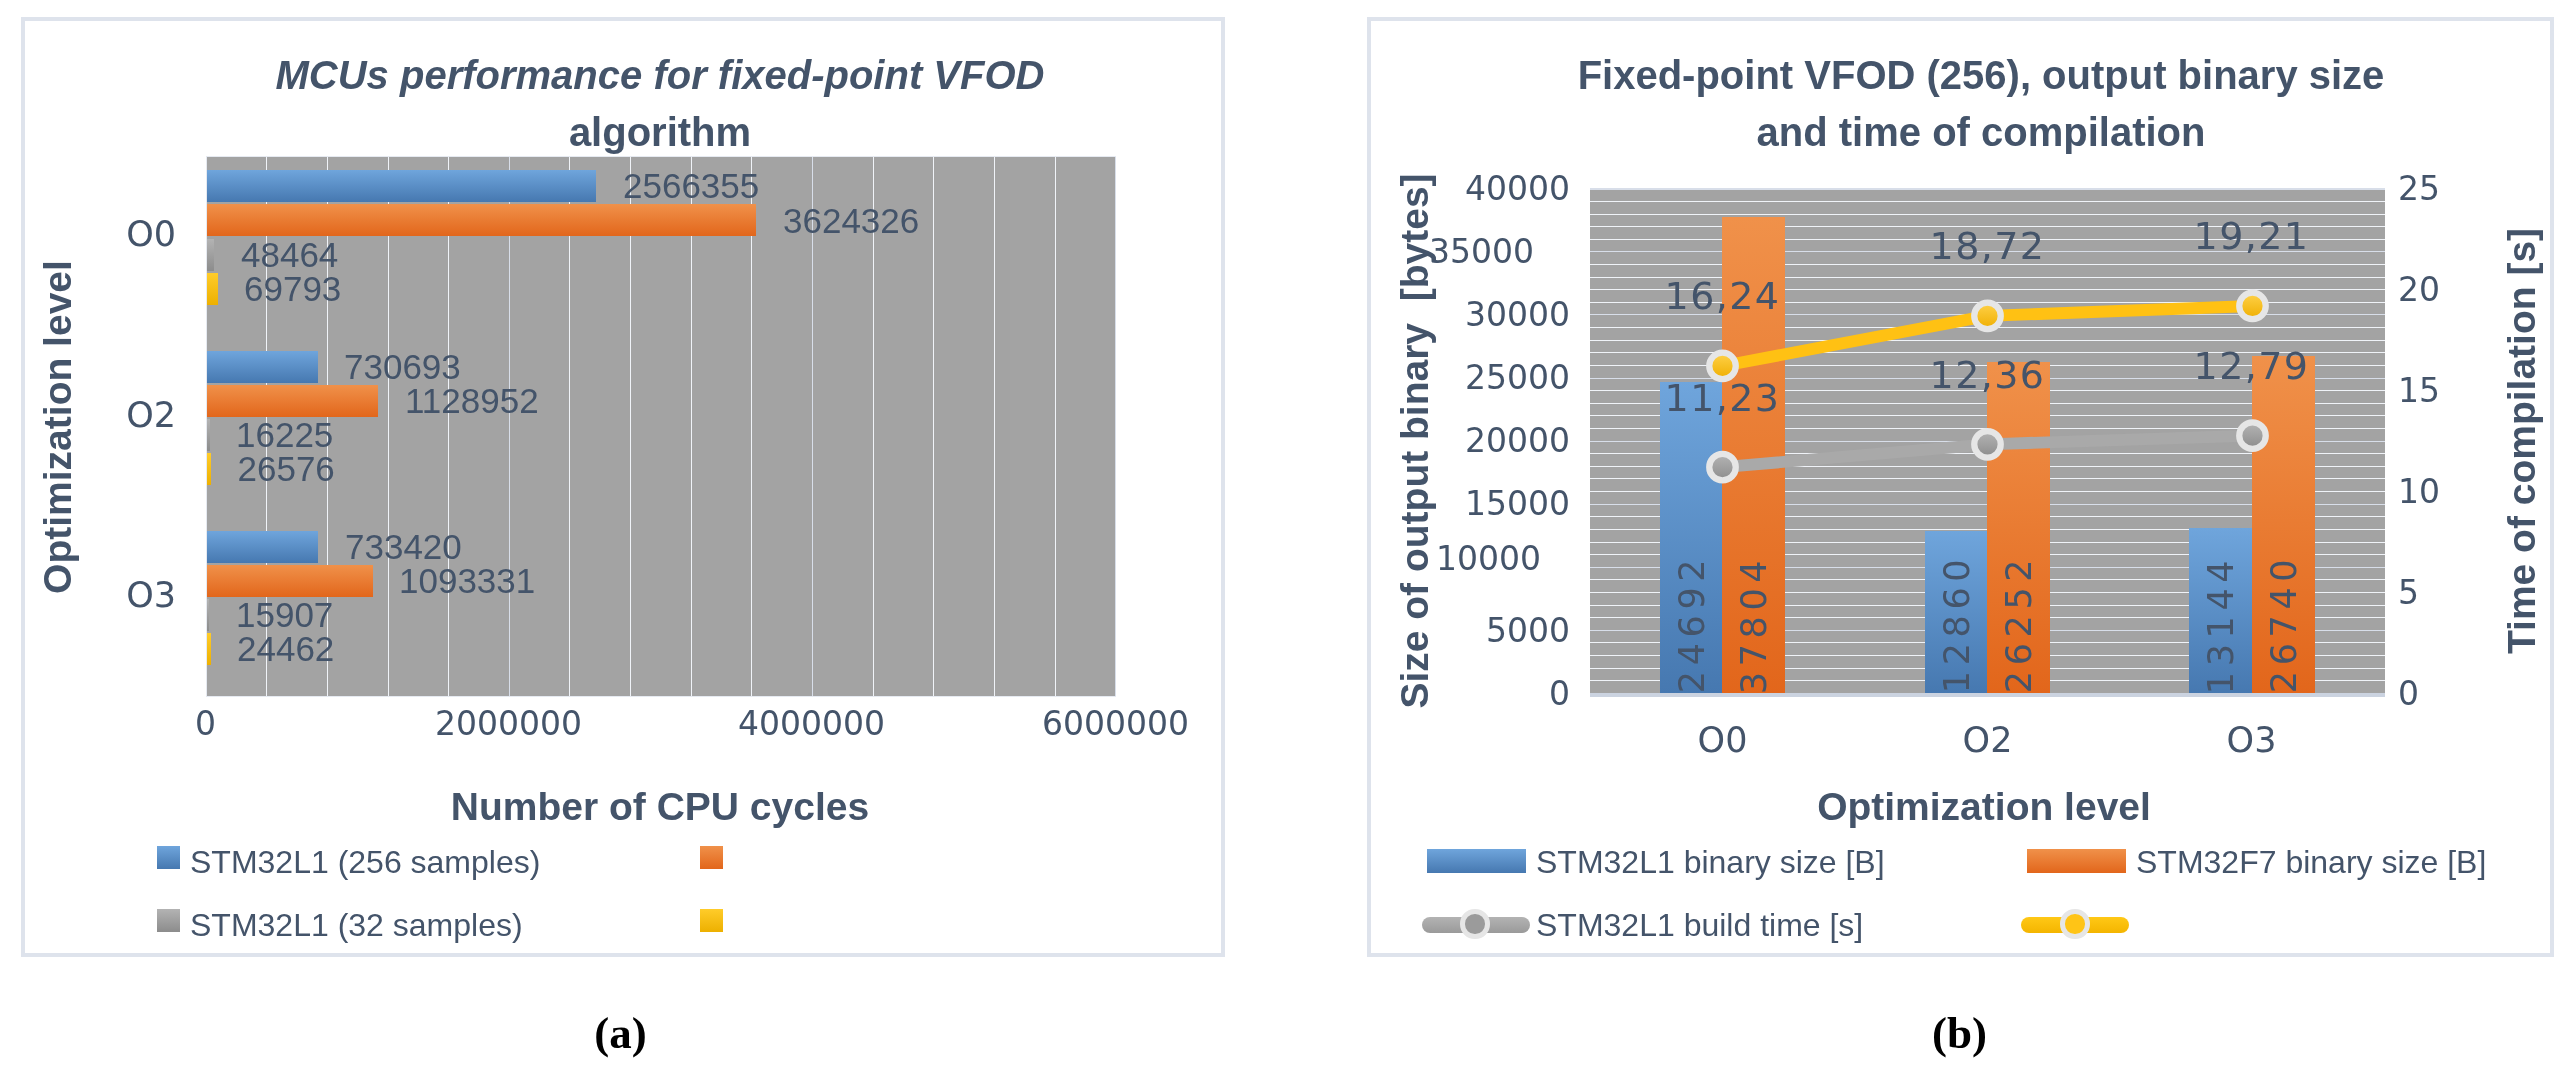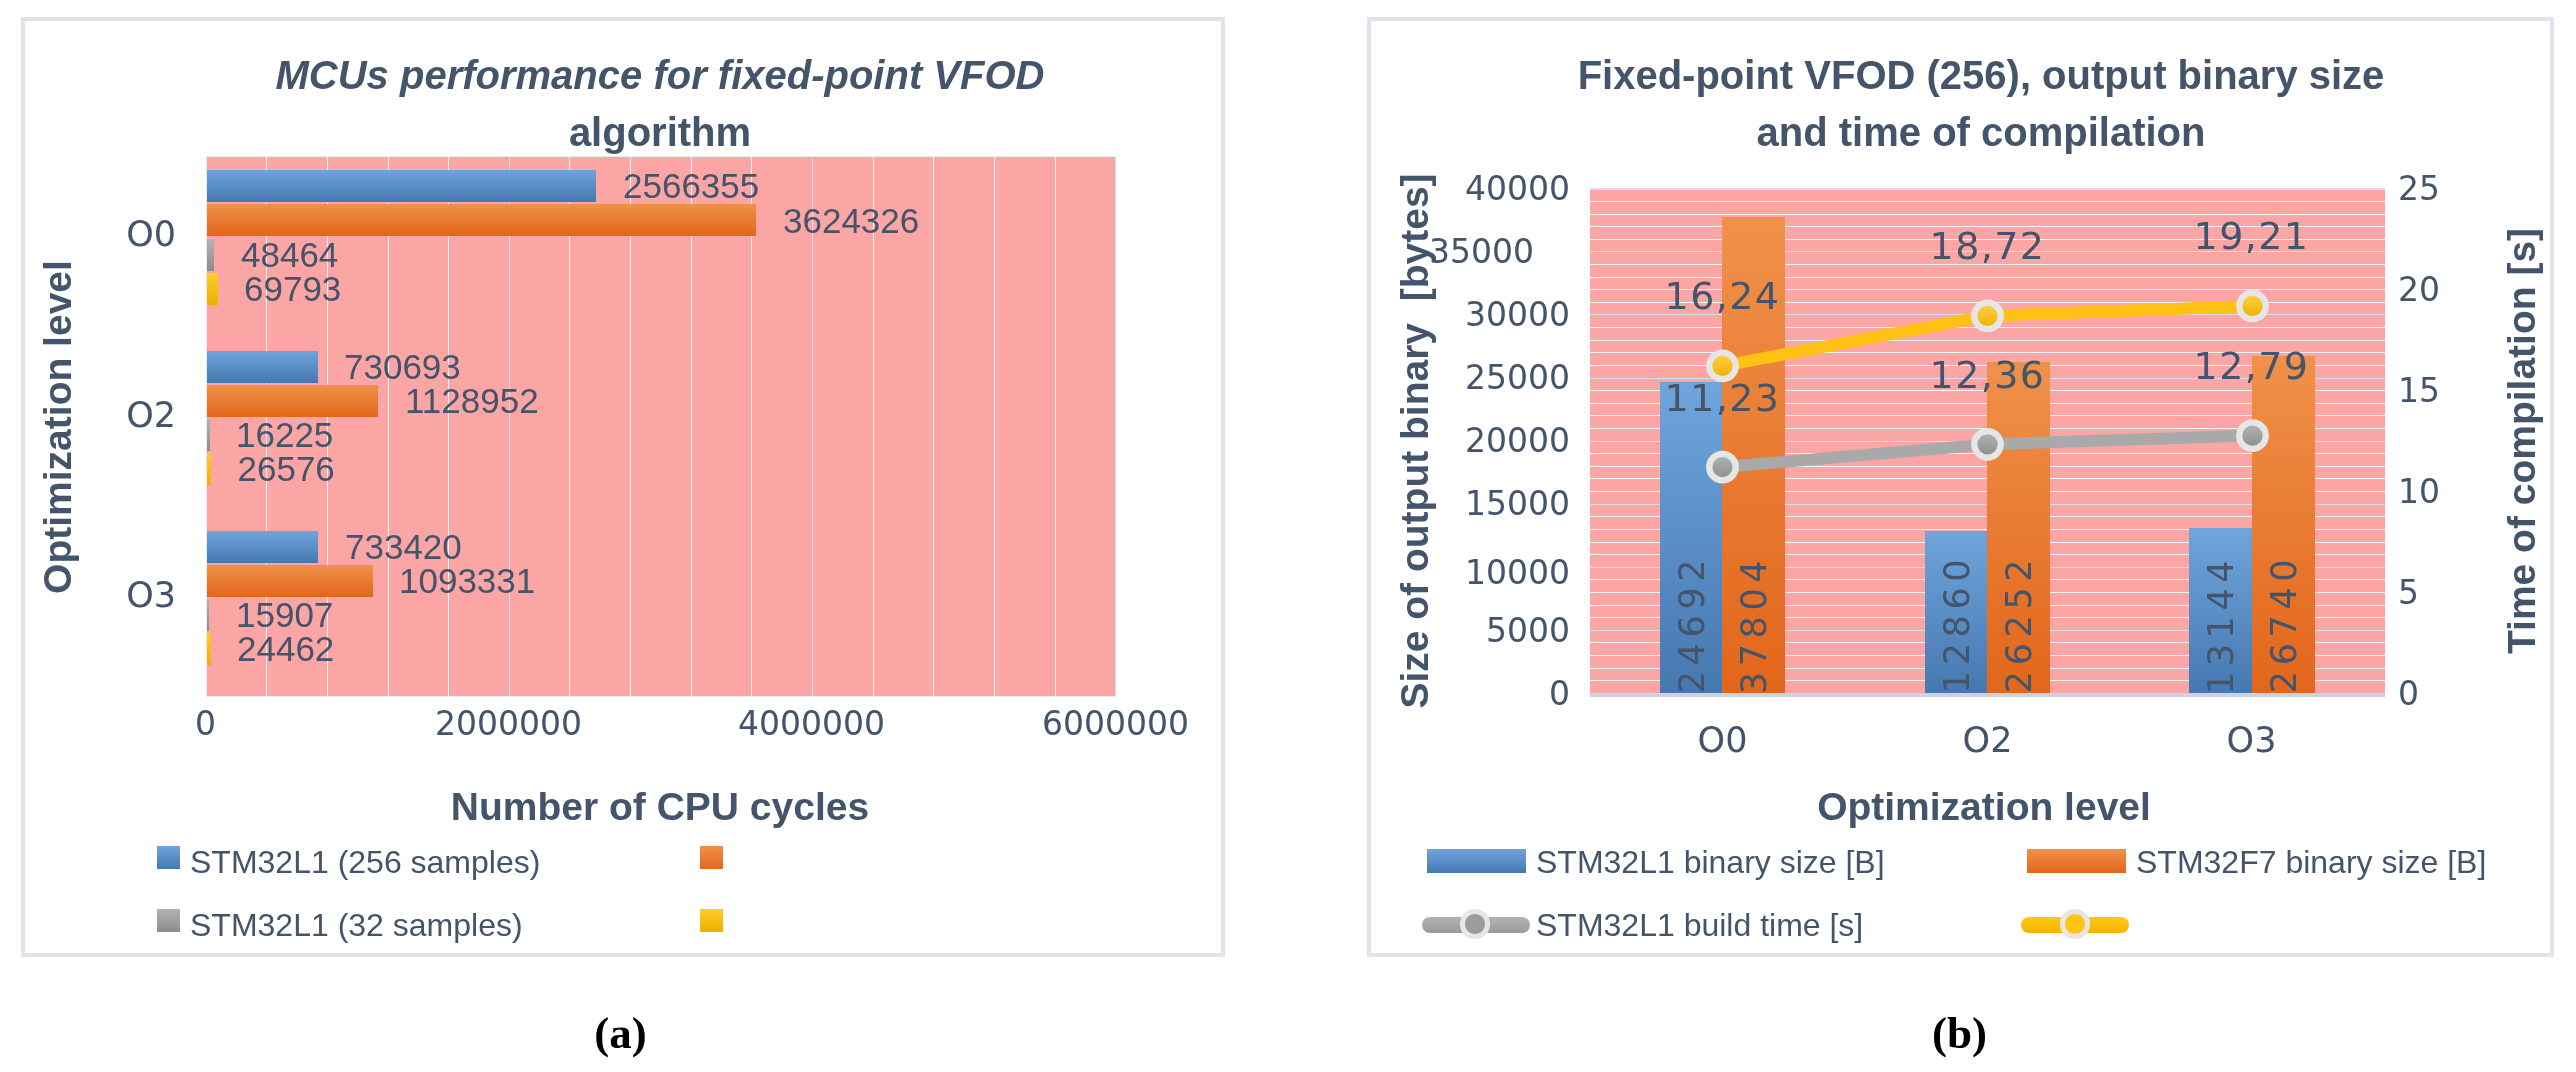--- a/index.html
+++ b/index.html
@@ -9,21 +9,21 @@
   #layer{position:absolute;left:0;top:0;width:2576px;height:1073px;}
   .title-line{position:absolute;text-align:center;font-weight:bold;font-size:40px;line-height:53px;
               color:#44546A;letter-spacing:0px;}
   .axis-title{position:absolute;text-align:center;font-weight:bold;font-size:39px;line-height:56px;
               color:#44546A;white-space:pre;}
   .rot{transform:rotate(-90deg);}
   .tick{position:absolute;font-family:"DejaVu Sans",sans-serif;font-size:33px;line-height:38px;
         color:#44546A;}
   .cat-label{position:absolute;font-family:"DejaVu Sans",sans-serif;font-size:35px;line-height:42px;
              color:#44546A;text-align:center;}
-  .plot{position:absolute;border:1.4px solid #E6EAF1;box-sizing:border-box;background:#fca5a5;}
+  .plot{position:absolute;border:1.4px solid #E6EAF1;box-sizing:border-box;background:#a3a3a3;}
   .gridline-v{position:absolute;top:0;width:1.4px;height:100%;background:#F0F3F8;}
   .gridline-v.major{background:#D8DEE9;}
   .gridline-h{position:absolute;left:0;height:1.4px;width:100%;background:#F0F3F8;}
   .gridline-h.major{background:#D8DEE9;}
   .bar-h{position:absolute;}
   .bar-v{position:absolute;display:flex;justify-content:center;align-items:flex-end;}
   .dlabel{position:absolute;font-size:35px;line-height:42px;height:42px;color:#44546A;white-space:nowrap;}
   .vbar-label{font-family:"DejaVu Sans",sans-serif;font-size:35px;color:#44546A;
               writing-mode:vertical-rl;transform:rotate(180deg);letter-spacing:5.6px;
               padding-bottom:9.8px;white-space:nowrap;}
@@ -215,21 +215,21 @@
       <div class="cat-label" style="left: 42px; width: 134px; text-align: right; top: 574px;">O3</div>
       <div class="tick" style="left: 101px; top: 705px; width: 209px; text-align: center;">0</div>
       <div class="tick" style="left: 404px; top: 705px; width: 209px; text-align: center;">2000000</div>
       <div class="tick" style="left: 707px; top: 705px; width: 209px; text-align: center;">4000000</div>
       <div class="tick" style="left: 1011px; top: 705px; width: 209px; text-align: center;">6000000</div>
       <div class="cat-label" style="left: 1618px; top: 719px; width: 209px;">O0</div>
       <div class="cat-label" style="left: 1883px; top: 719px; width: 209px;">O2</div>
       <div class="cat-label" style="left: 2147px; top: 719px; width: 209px;">O3</div>
       <div class="tick" style="left: 1436px; width: 134px; text-align: right; top: 675px;">0</div>
       <div class="tick" style="left: 1436px; width: 134px; text-align: right; top: 612px;">5000</div>
-      <div class="tick" style="left: 1436px; width: 134px; text-align: right; top: 554px;">10000</div>
+      <div class="tick" style="left: 1436px; width: 134px; text-align: left; top: 540px;">10000</div>
       <div class="tick" style="left: 1436px; width: 134px; text-align: right; top: 485px;">15000</div>
       <div class="tick" style="left: 1436px; width: 134px; text-align: right; top: 422px;">20000</div>
       <div class="tick" style="left: 1436px; width: 134px; text-align: right; top: 359px;">25000</div>
       <div class="tick" style="left: 1436px; width: 134px; text-align: right; top: 296px;">30000</div>
       <div class="tick" style="left: 1400px; width: 134px; text-align: right; top: 233px;">35000</div>
       <div class="tick" style="left: 1436px; width: 134px; text-align: right; top: 170px;">40000</div>
       <div class="tick" style="left: 2398px; width: 139px; text-align: left; top: 675px;">0</div>
       <div class="tick" style="left: 2398px; width: 139px; text-align: left; top: 574px;">5</div>
       <div class="tick" style="left: 2398px; width: 139px; text-align: left; top: 473px;">10</div>
       <div class="tick" style="left: 2398px; width: 139px; text-align: left; top: 372px;">15</div>

